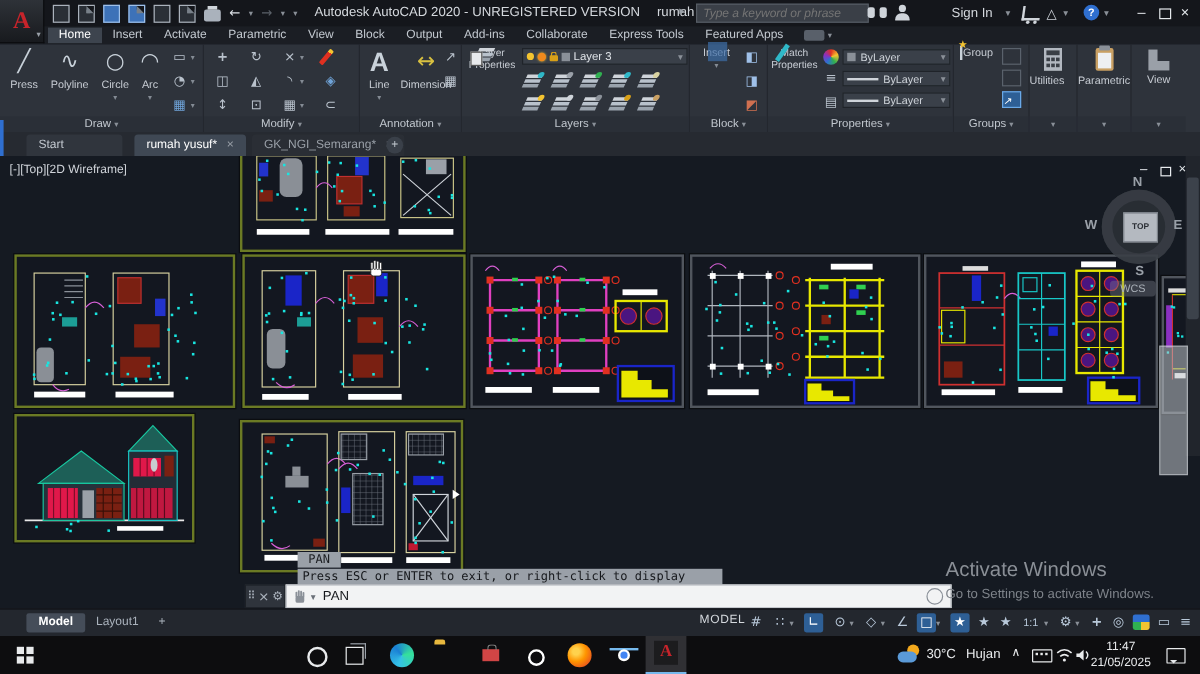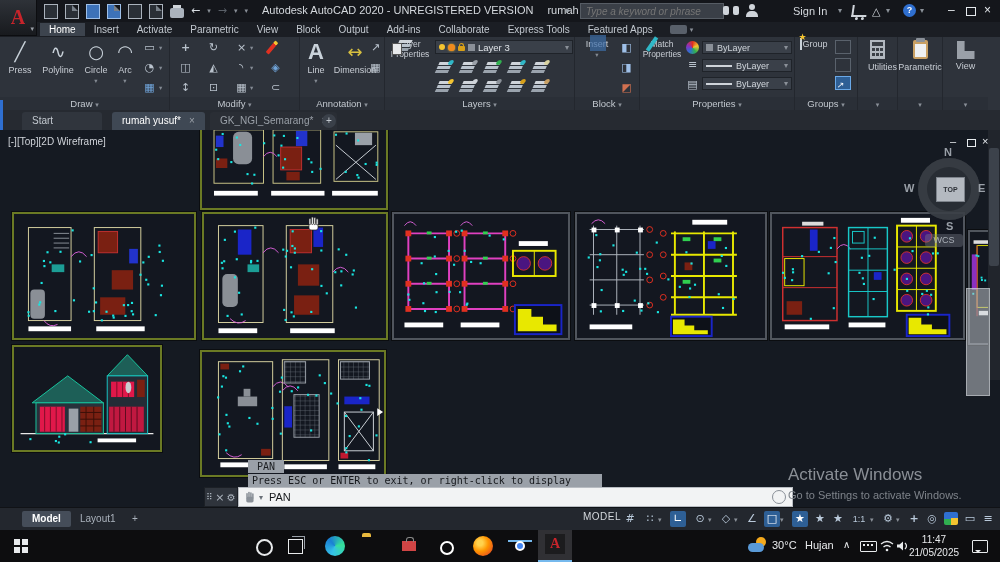--- a/index.html
+++ b/index.html
@@ -399,21 +399,21 @@
       <span class="gsm" style="left:40px;top:3px;"></span>
       <span class="gsm" style="left:40px;top:21px;"></span>
       <span class="gsm hl" style="left:40px;top:39px;">
           <span class="ic" style="display:block;transform:rotate(-40deg);font-size:9px;color:#fff;line-height:12px;">→</span>
         </span>
       <div class="plabel"><span>Groups</span> <span class="dd ic">▾</span></div>
     </div>
 
     <div class="panel" style="left:858px;width:40px;">
       <span class="calc" style="display:block;"></span>
-      <div style="text-align:right;font-size:9px;color:#c8cdd4;">Utilities</div>
+      <div style="text-align:left;font-size:9px;color:#c8cdd4;">Utilities</div>
       <div class="plabel"><span class="dd ic">▾</span></div>
     </div>
     <div class="panel" style="left:898px;width:45px;">
       <span class="clip" style="display:block;"></span>
       <div style="text-align:center;font-size:9px;color:#c8cdd4;">Parametric</div>
       <div class="plabel"><span class="dd ic">▾</span></div>
     </div>
     <div class="panel" style="left:943px;width:45px;border-right:none;">
       <span class="viewl" style="display:block;"></span>
       <div style="text-align:center;font-size:9px;color:#c8cdd4;">View</div>

